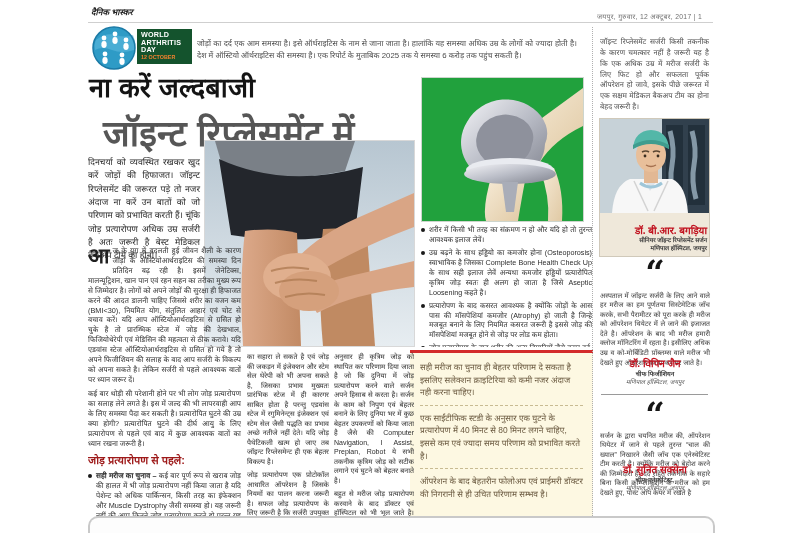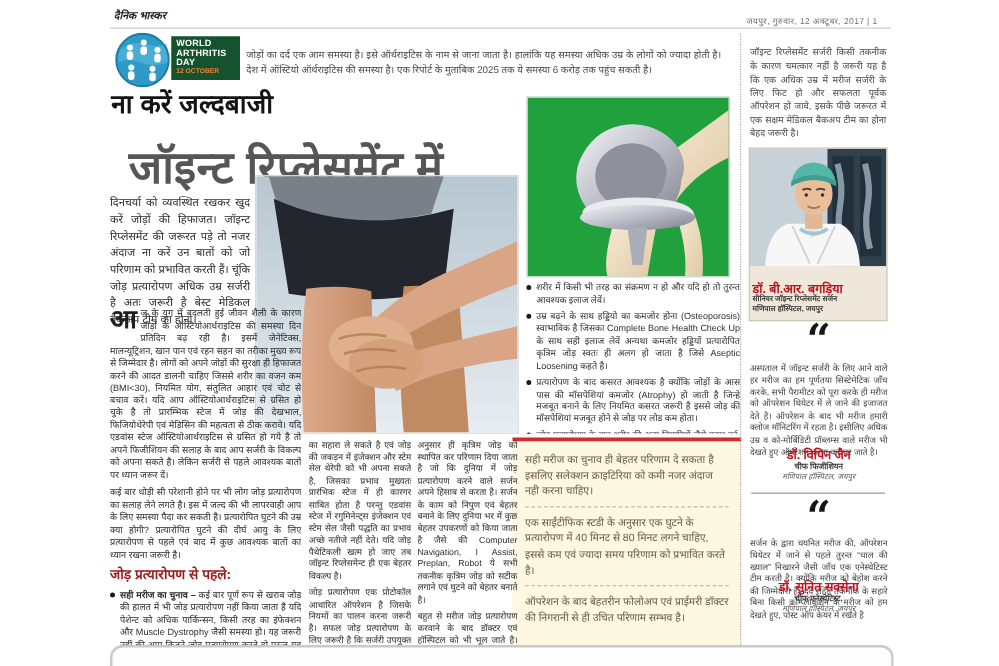--- a/index.html
+++ b/index.html
@@ -11,21 +11,21 @@
   .dateline{left:430px;top:12px;width:272px;text-align:right;font-size:6.8px;color:#6f6f6f;letter-spacing:.3px;}
   .top-rule{left:88px;top:22px;width:625px;height:1px;background:#cfcfcf;}
   
   .globe{left:92px;top:26px;width:46px;height:44px;}
   .wad-box{left:137px;top:29px;width:55px;height:35px;background:#14532d;color:#fff;
            padding:2px 4px;box-sizing:border-box;line-height:1.05;}
   .wad-box .w{font-size:7.2px;font-weight:bold;letter-spacing:.2px;}
   .wad-box .d{font-size:5.4px;font-weight:bold;color:#f0812e;margin-top:1px;}
   
   .intro{left:197px;top:30px;width:380px;font-size:7.8px;line-height:1.55;color:#4a4a4a;text-align:justify;}
-  .kicker{left:89px;top:68px;font-size:21px;font-weight:800;color:#141414;letter-spacing:.2px;}
+  .kicker{left:89px;top:68px;font-size:27px;font-weight:800;color:#141414;letter-spacing:.2px;}
   .title{left:87px;top:92px;font-size:36px;font-weight:800;color:#565656;letter-spacing:.2px;}
   
   .lede{left:88px;top:147px;width:112px;font-size:8.8px;line-height:1.52;color:#2a2a2a;text-align:justify;}
   
   .photo-main{left:204px;top:140px;width:211px;height:207px;border:1px solid #d8d8d8;box-sizing:border-box;}
   .photo-knee{left:421px;top:77px;width:163px;height:145px;border:1px solid #cdd5cd;box-sizing:border-box;}
   figure{margin:0;}
   
   .bodytext{font-size:7.3px;line-height:1.36;text-align:justify;color:#2d2d2d;}
   .col1{left:88px;top:246px;width:153px;height:284px;overflow:hidden;}
@@ -40,21 +40,21 @@
         text-align:justify;color:#2d2d2d;}
   
   .hbox{left:410px;top:350px;width:183px;height:177px;background:#fdf8e2;border-top:3px solid #d32b2b;
         box-sizing:border-box;padding:8px 10px;font-size:8.4px;line-height:1.5;color:#6b5a40;overflow:hidden;}
   .hbox .hq{margin:0;}
   .hbox .hsep{border:none;border-top:1px dashed #c8bb92;margin:6px 0;}
   
   .sb-border{left:592px;top:27px;width:0;height:489px;border-left:1px dotted #b0b0b0;}
   .sb-intro{left:600px;top:30px;width:109px;font-size:7.4px;line-height:1.45;color:#4a4a4a;text-align:justify;}
   .sb-photo{left:599px;top:118px;width:111px;height:139px;border:1px solid #d0c9ba;box-sizing:border-box;background:#efe8da;}
-  .sb-nameband{position:absolute;left:0;bottom:0;width:100%;text-align:left;padding:2px 2px 3px 2px;box-sizing:border-box;}
+  .sb-nameband{position:absolute;left:0;bottom:0;width:100%;text-align:right;padding:2px 2px 3px 2px;box-sizing:border-box;}
   .doc-name{font-size:10px;font-weight:bold;color:#c1121f;}
   .doc-role{font-size:6px;font-weight:bold;color:#3a3a3a;line-height:1.3;}
   .doc-org{font-size:6px;font-weight:bold;color:#3a3a3a;line-height:1.3;}
   .qmark{width:110px;text-align:center;font-family:"DejaVu Serif","Liberation Serif",serif;
          font-size:34px;font-weight:bold;color:#161616;line-height:.6;}
   .sb-quote{left:600px;top:0;width:110px;font-size:6.9px;line-height:1.38;color:#3c3c3c;text-align:justify;}
   .sb-docblock{left:600px;width:110px;text-align:center;}
   .sb-docblock .doc-role{font-size:6.4px;}
   .sb-docblock .doc-org{font-style:italic;font-weight:normal;font-size:6.2px;color:#555;}
   .sb-div{left:601px;width:107px;height:1px;background:#9a9a9a;}

